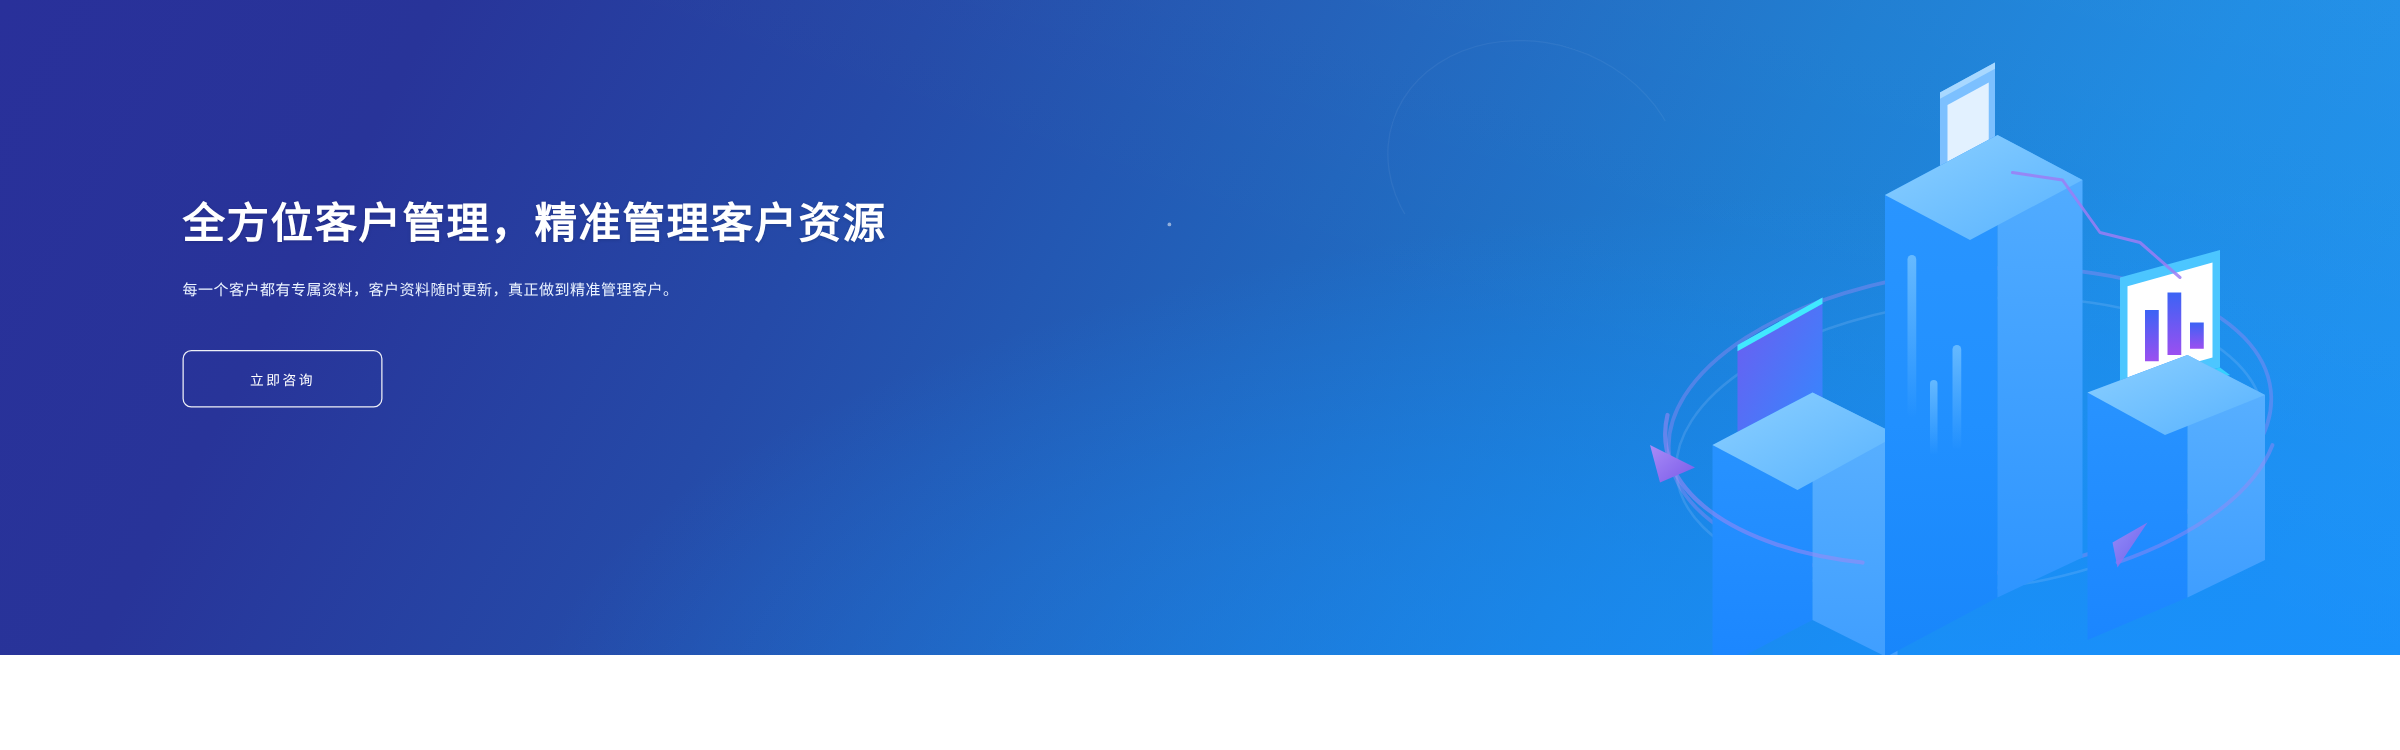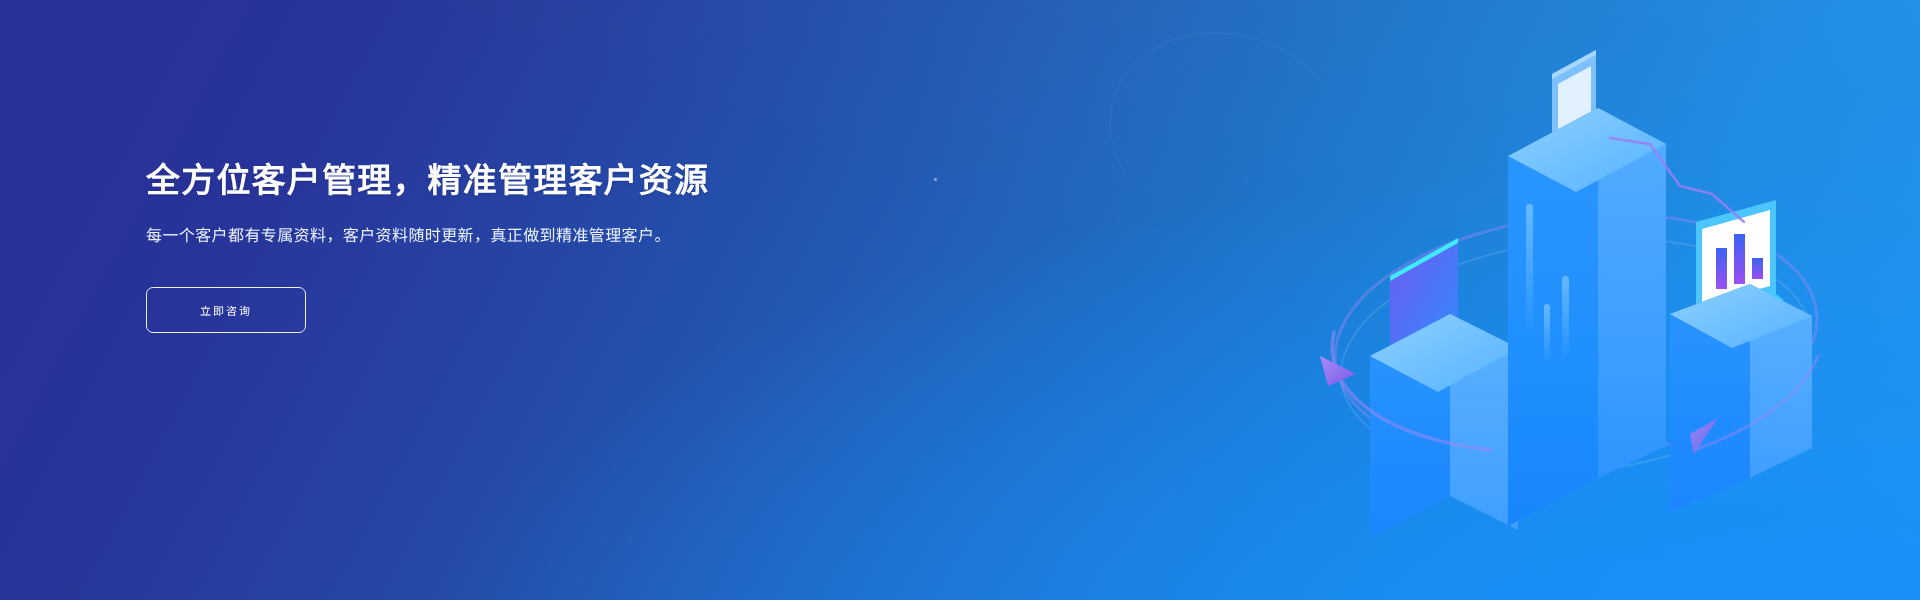--- a/index.html
+++ b/index.html
@@ -2,49 +2,50 @@
 <html lang="zh-CN"><head>
 <meta charset="utf-8">
 <title>Banner</title>
 <style>
   * { margin:0; padding:0; box-sizing:border-box; }
   html, body {
     width:1920px; height:600px; overflow:hidden;
     font-family:"Liberation Sans","DejaVu Sans",sans-serif;
   }
   #banner {
-    position:relative; width:1920px; height:600px; overflow:hidden;
+    position:relative; width:1920px; height:524px; overflow:hidden;
     background:
       radial-gradient(120% 150% at 88% 110%, rgba(24,144,255,0.85) 0%, rgba(24,144,255,0.0) 55%),
       linear-gradient(118deg,
         #29309a 0%,
         #283499 16%,
         #254aa8 34%,
         #2165bd 52%,
         #1c7cd1 68%,
         #1b8ae3 82%,
         #1e93f0 100%);
+    font-family: Liberation Serif, serif;
   }
   
   #banner::after{
     content:""; position:absolute; inset:0; pointer-events:none;
     background:linear-gradient(200deg, rgba(255,255,255,0.035) 0%, rgba(255,255,255,0) 45%);
   }
 
   
   .copy {
     position:absolute; left:146px; top:158px; width:640px; z-index:6;
   }
   .headline {
     color:#ffffff; font-size:34px; line-height:1.32; font-weight:bold;
     letter-spacing:1.2px; white-space:nowrap;
     text-shadow:0 1px 3px rgba(0,0,0,0.14);
   }
   .subtext {
-    margin-top:20px; color:#eaf3ff; font-size:16px; line-height:1.62;
+    margin-top:20px; color:#eaf3ff; font-size:12px; line-height:1.62;
     letter-spacing:.4px; max-width:580px; font-weight:normal;
   }
   .cta {
     margin-top:38px; display:inline-flex; align-items:center; justify-content:center;
     width:160px; height:46px; border:1.6px solid rgba(255,255,255,0.92);
     border-radius:7px; color:#ffffff; font-size:11px; letter-spacing:2px;
     background:transparent; cursor:pointer;
   }
 
   

